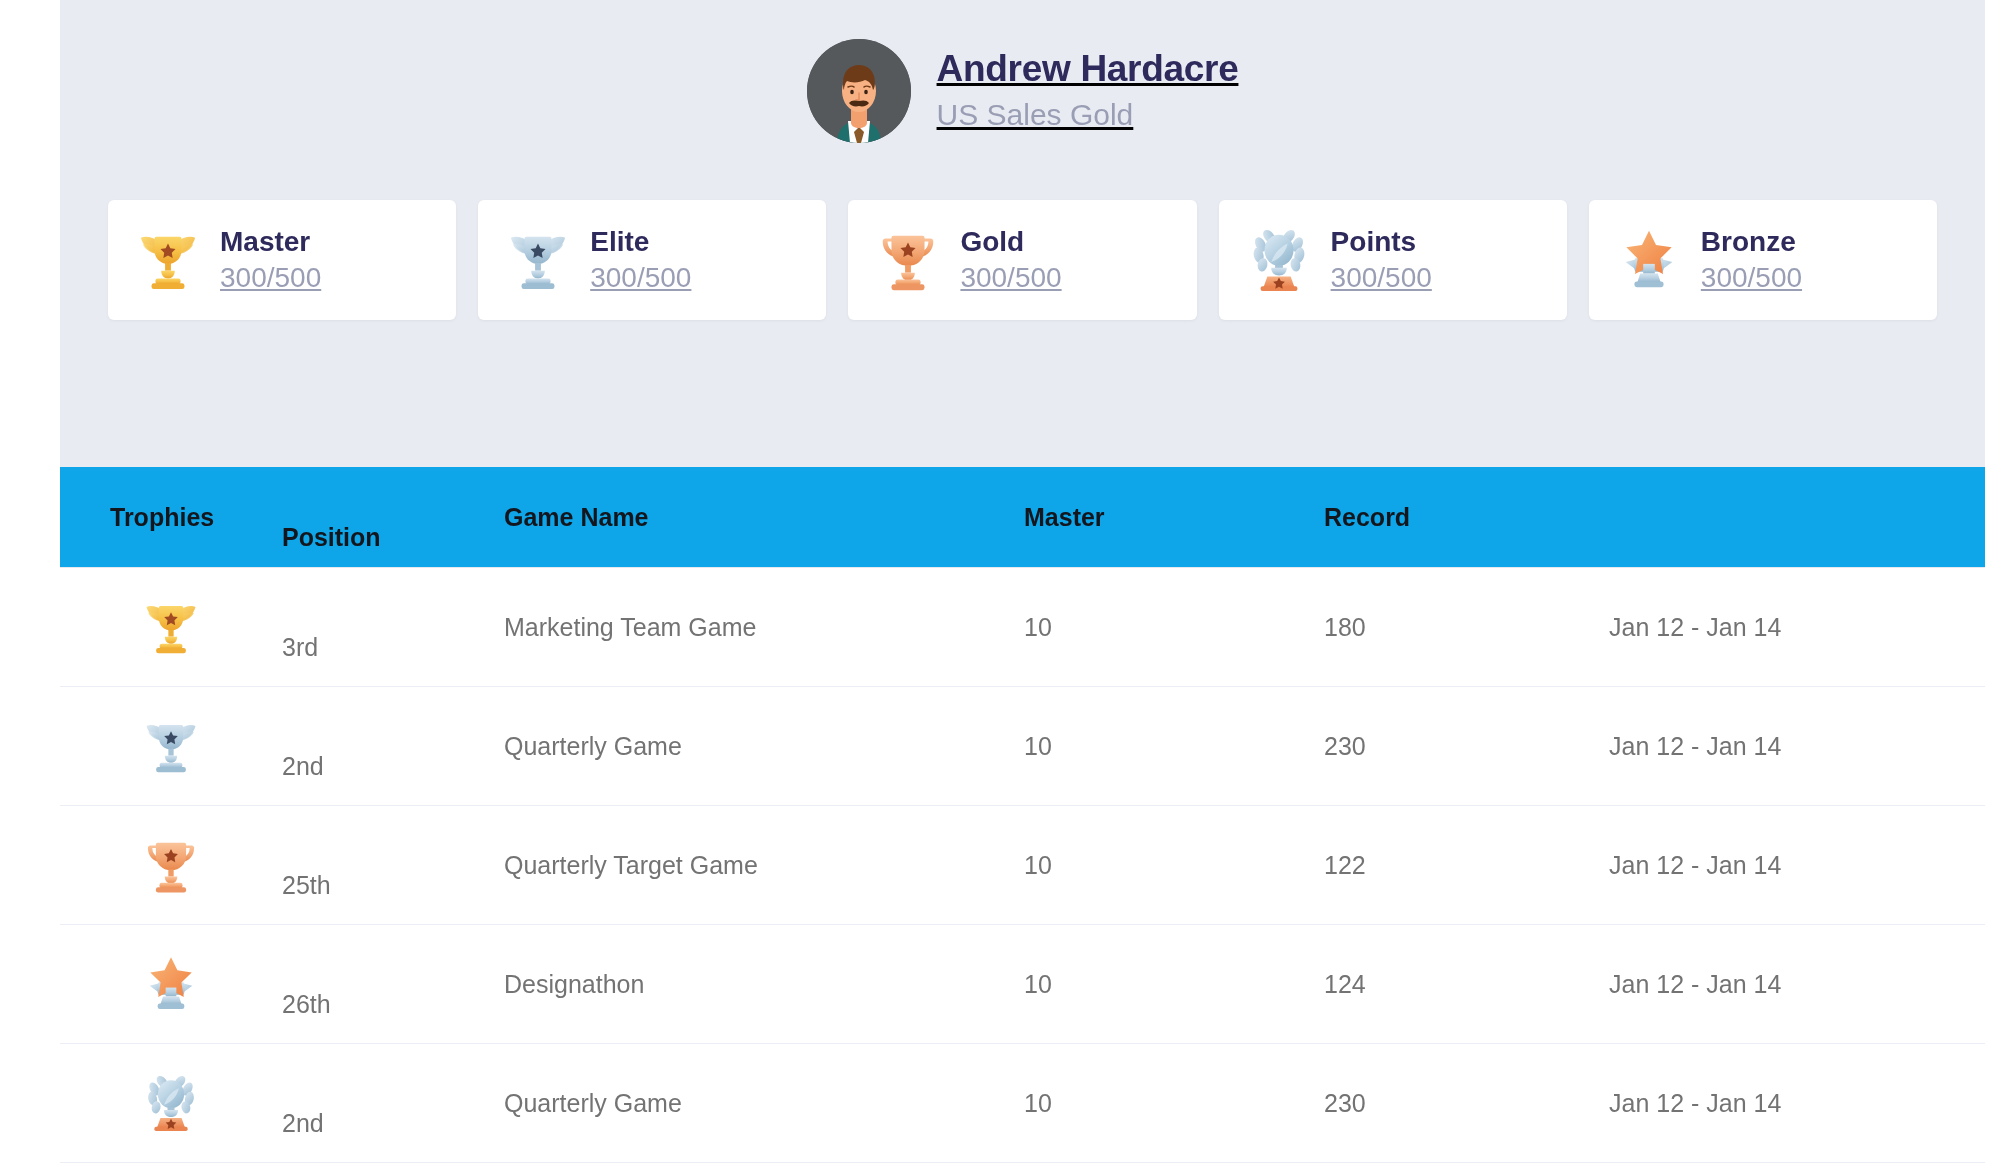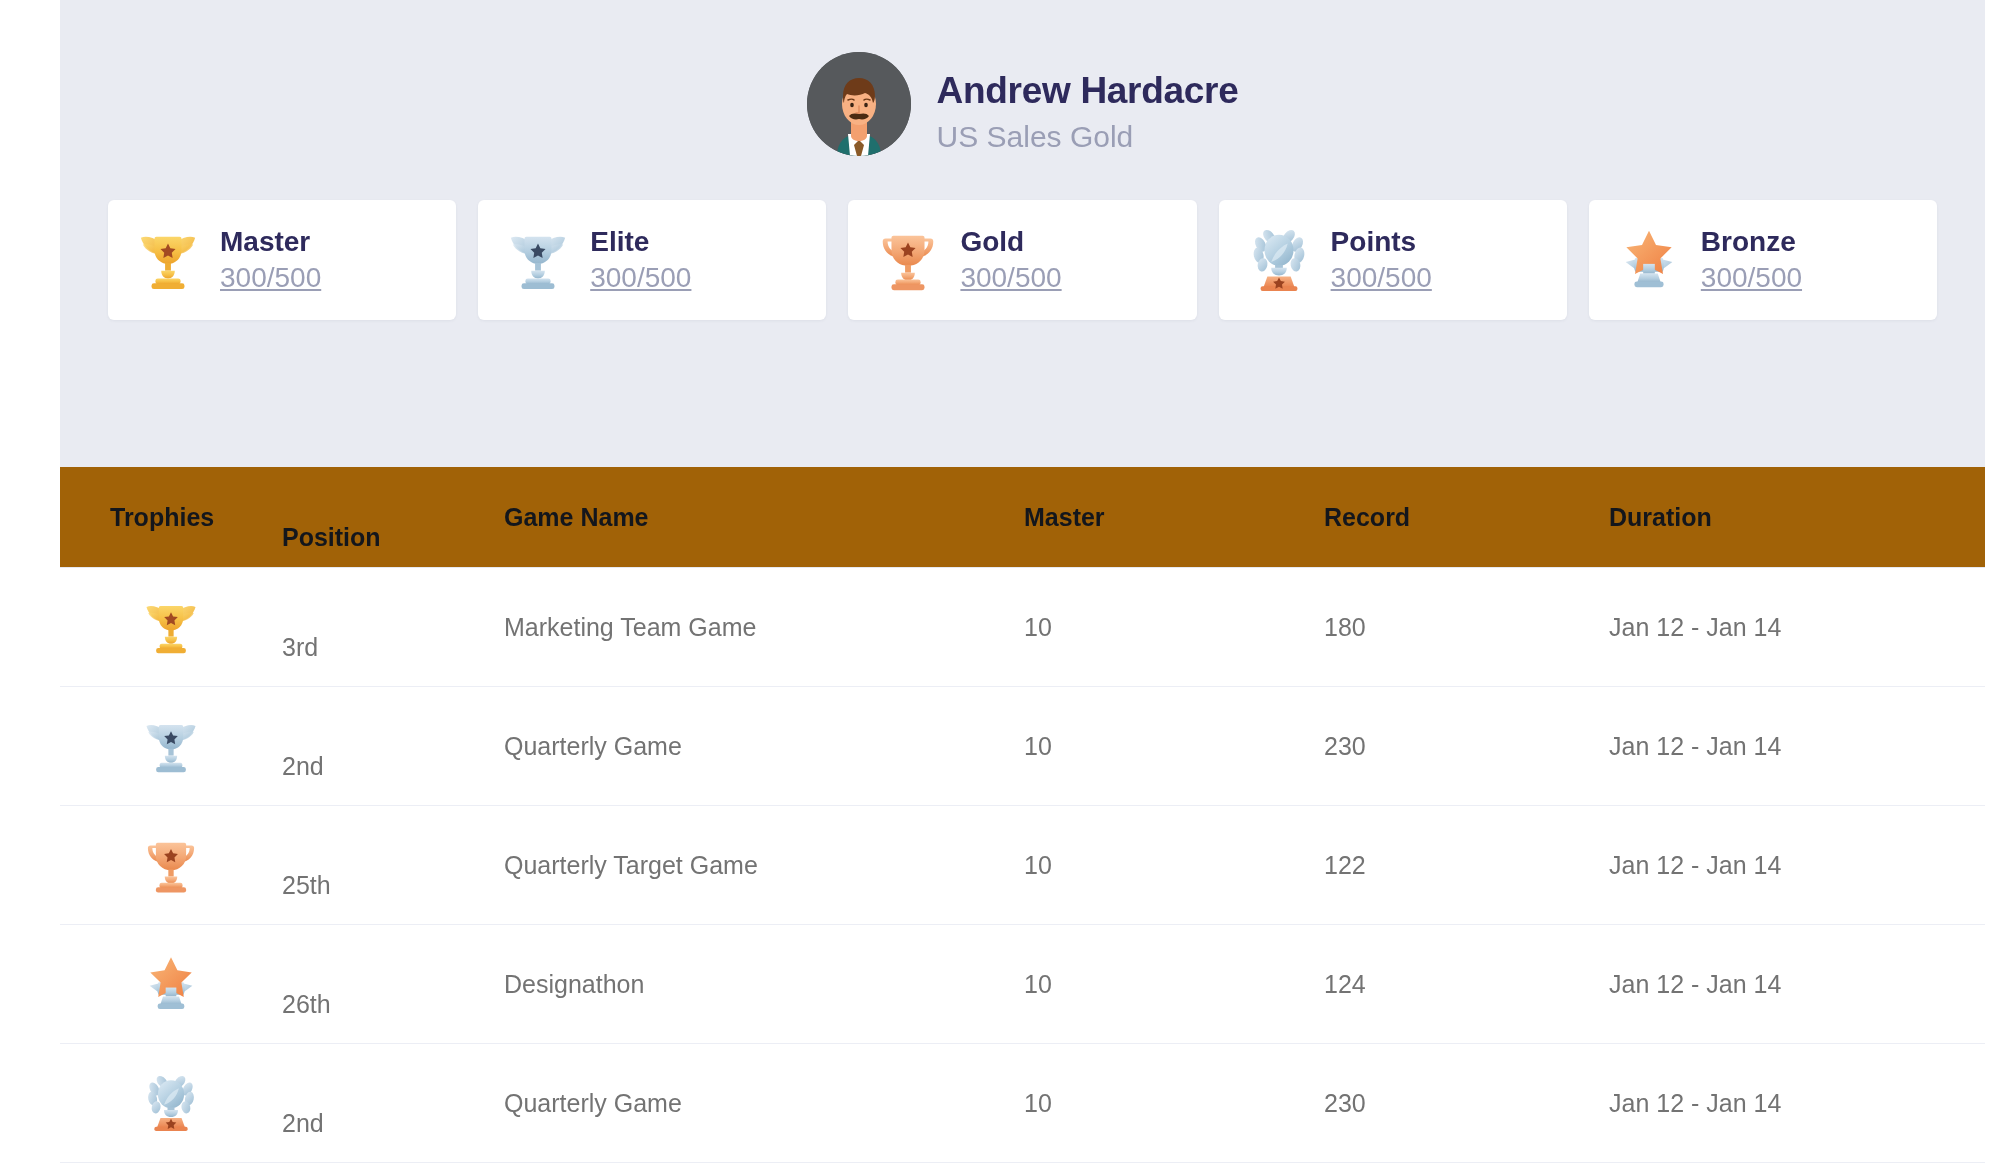--- a/index.html
+++ b/index.html
@@ -27,24 +27,25 @@
   
   .profile-band {
     background: #e9ebf2;
     height: 467px;
     box-sizing: border-box;
     padding-top: 26px;
   }
 
   .profile-row {
     display: flex;
-    align-items: flex-end;
+    align-items: center;
     justify-content: center;
     gap: 26px;
     height: 130px;
+    text-decoration: underline;
   }
 
   .avatar {
     width: 104px;
     height: 104px;
     border-radius: 50%;
     overflow: hidden;
     flex: 0 0 auto;
     background: #56595c;
   }
@@ -105,21 +106,21 @@
     color: #9a9eb5;
     line-height: 1.25;
     margin-top: 2px;
     text-decoration: underline;
   }
 
   
   .table { width: 100%; }
 
   .thead {
-    background: #a16207;
+    background: #0ea5e9;
     height: 100px;
     border-bottom: 1px solid #e6e8f0;
     display: flex;
     align-items: center;
   }
   .trow {
     height: 118px;
     display: flex;
     align-items: center;
     border-bottom: 1px solid #eceef5;
@@ -359,21 +360,20 @@
   </div>
 
   <div class="table">
 
     <div class="thead">
       <div class="c-trophy th">Trophies</div>
       <div class="c-position th">Position</div>
       <div class="c-name th">Game Name</div>
       <div class="c-points th">Master</div>
       <div class="c-record th">Record</div>
-      <div class="c-duration th">Duration</div>
     </div>
 
     <div class="trow">
       <div class="c-trophy">
         <span class="row-icon">
           <svg width="56" height="64">
               <use href="#sym-winged-gold"></use>
             </svg>
         </span>
       </div>

